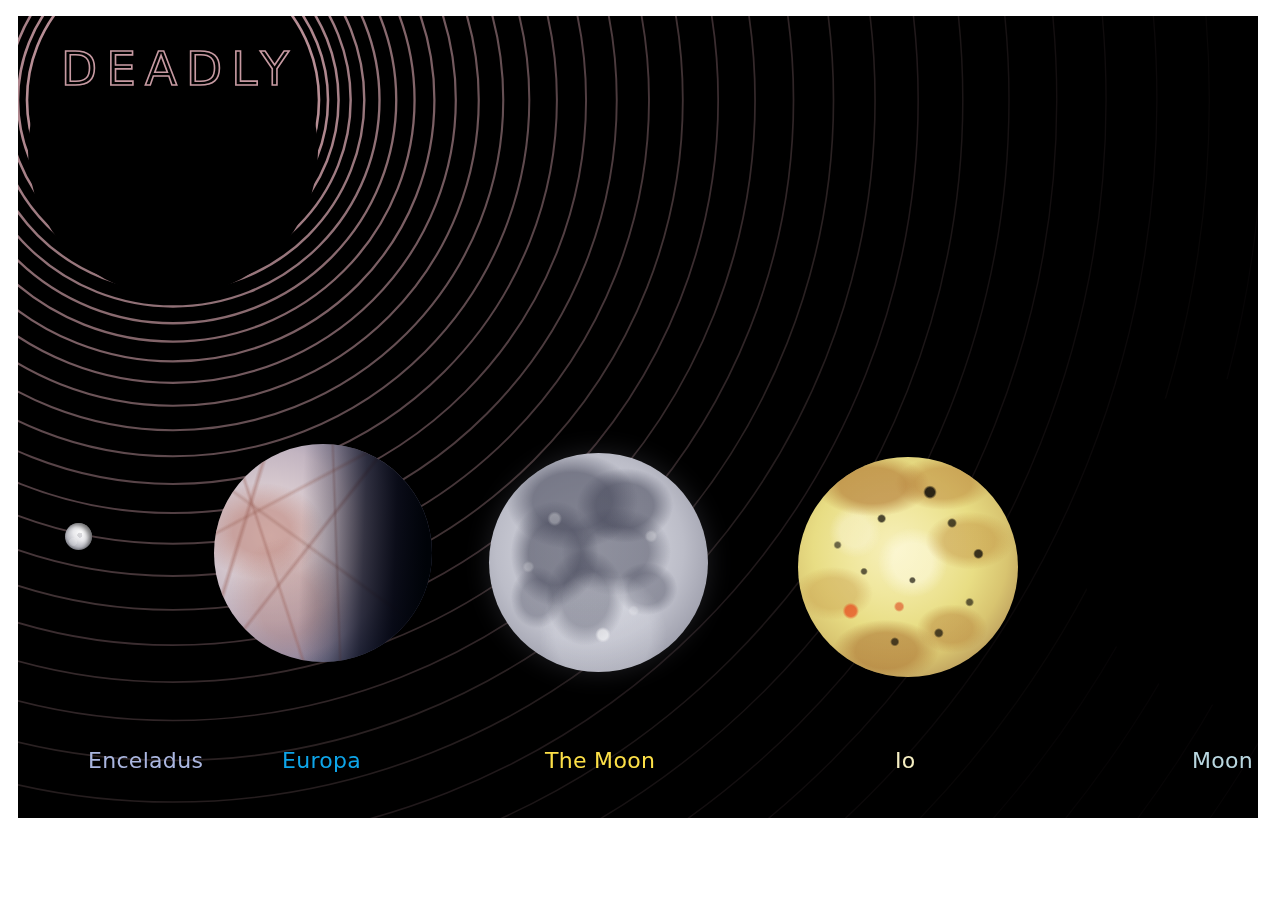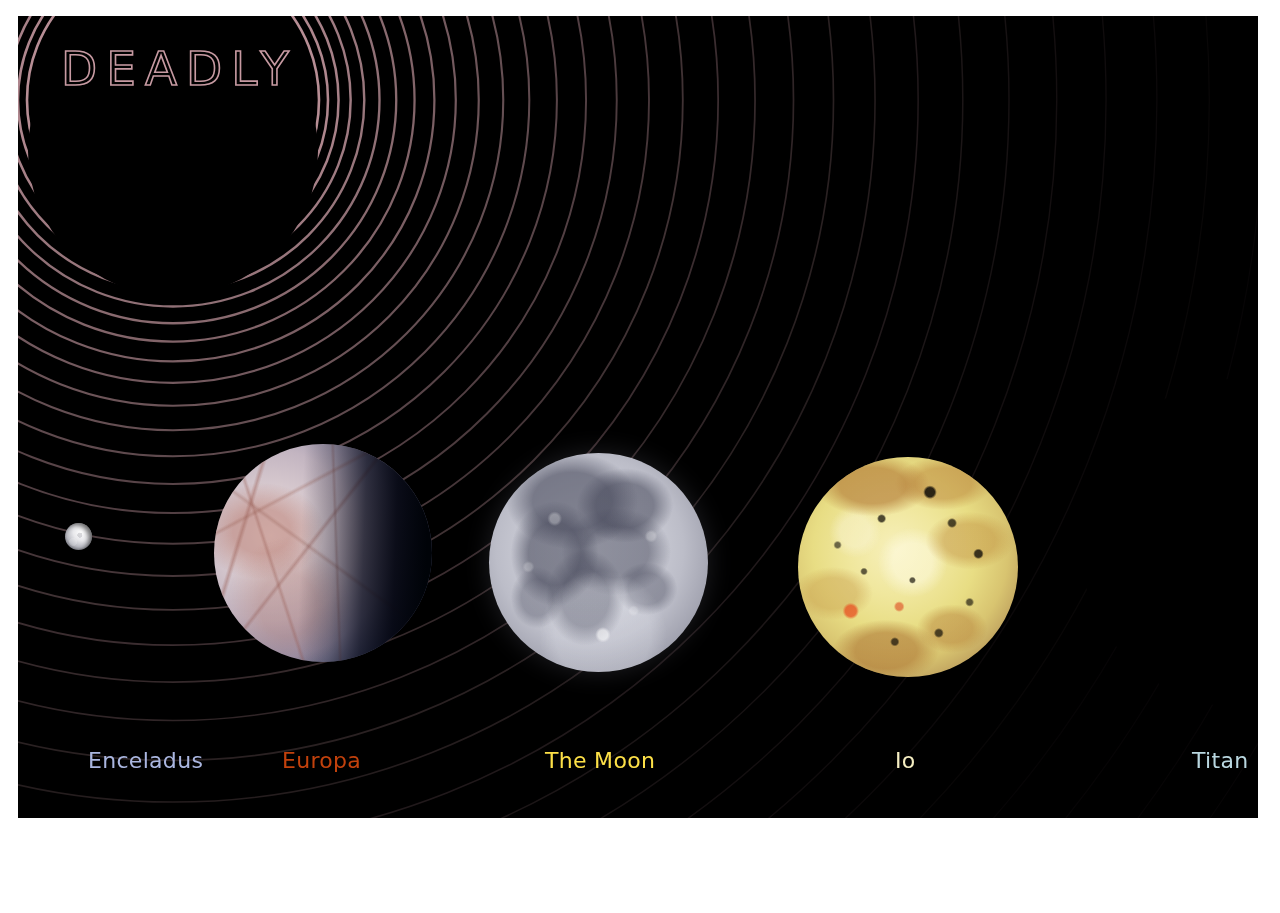--- a/index.html
+++ b/index.html
@@ -309,24 +309,24 @@
       <div class="title-line">DEADLY</div>
     </div>
 
     <div class="moon" id="moon-enceladus"></div>
     <div class="moon" id="moon-europa"></div>
     <div class="moon" id="moon-luna"></div>
     <div class="moon" id="moon-io"></div>
     <div id="moon-titan"></div>
 
     <div class="moon-label" id="label-0" style="left: 37px; color: rgb(170, 182, 224); margin-left: 33px;">Enceladus</div>
-    <div class="moon-label" id="label-1" style="left: 264px; color: #c2410c;">Europa</div>
+    <div class="moon-label" id="label-1" style="left: 264px; color: #0ea5e9;">Europa</div>
     <div class="moon-label" id="label-2" style="left: 527px; color: #fde047;">The Moon</div>
     <div class="moon-label" id="label-3" style="left: 877px; color: rgb(245, 238, 194); text-align: center;">Io</div>
-    <div class="moon-label" id="label-4" style="left: 1174px; color: rgb(185, 215, 224);">Titan</div>
+    <div class="moon-label" id="label-4" style="left: 1174px; color: rgb(185, 215, 224);">Moon</div>
   </div>
 
   <div id="footer">
 
     
     
 
     
     
 

